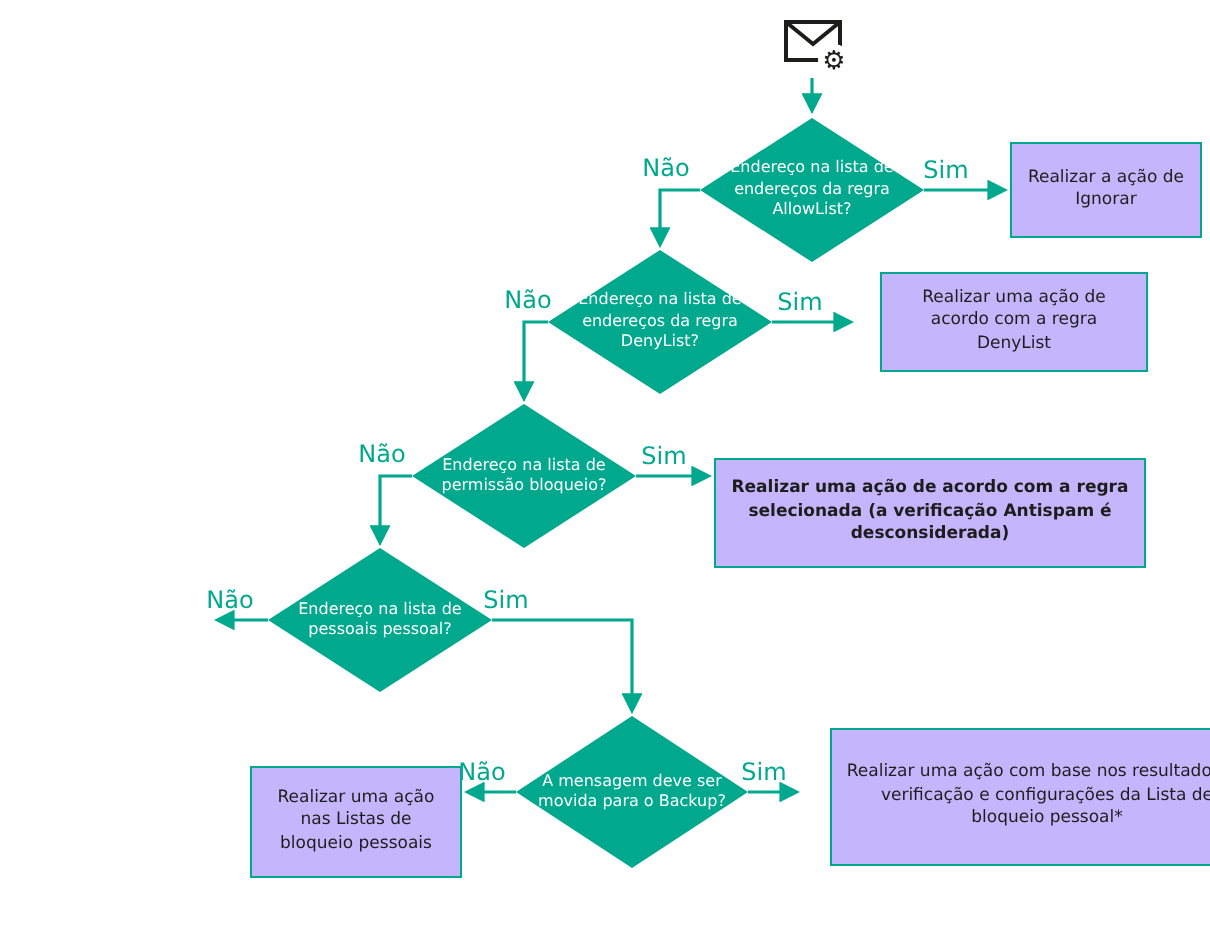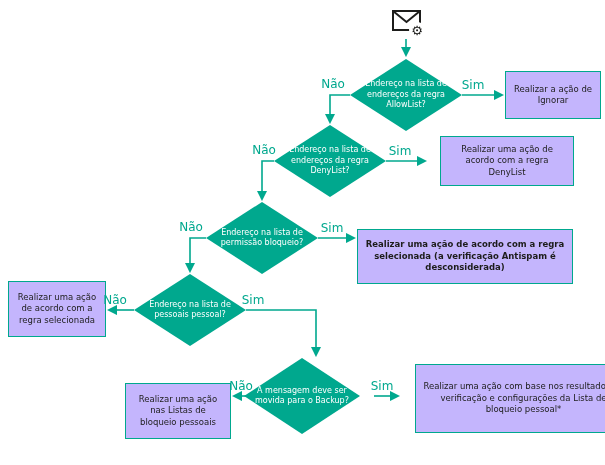--- a/index.html
+++ b/index.html
@@ -110,39 +110,36 @@
   </div>
 
   <div class="diamond" style="left:206px; top:202px; width:112px; height:72px;">
     <div class="node-label">Endereço na lista de permissão bloqueio?</div>
   </div>
 
   <div class="diamond" style="left:134px; top:274px; width:112px; height:72px;">
     <div class="node-label">Endereço na lista de pessoais pessoal?</div>
   </div>
 
-  <div class="diamond" style="left:244px; top:358px; width:116px; height:76px;">
+  <div class="diamond" style="left:258px; top:358px; width:116px; height:76px;">
     <div class="node-label">A mensagem deve ser movida para o Backup?</div>
   </div>
 
   <div class="box" style="left:505px; top:71px; width:96px; height:48px;">
     <div class="node-label">Realizar a ação de Ignorar</div>
   </div>
 
   <div class="box" style="left:440px; top:136px; width:134px; height:50px;">
     <div class="node-label">Realizar uma ação de acordo com a regra DenyList</div>
   </div>
 
   <div class="box" style="left:357px; top:229px; width:216px; height:55px;font-weight:bold;">
     <div class="node-label">Realizar uma ação de acordo com a regra selecionada (a verificação Antispam é desconsiderada)</div>
   </div>
 
-  <div class="box" style="left:8px; top:281px; width:98px; height:56px;">
-    <div class="node-label">Realizar uma ação de acordo com a regra selecionada</div>
-  </div>
 
   <div class="box" style="left:125px; top:383px; width:106px; height:56px;">
     <div class="node-label">Realizar uma ação nas Listas de bloqueio pessoais</div>
   </div>
 
   <div class="box" style="left:415px; top:364px; width:217px; height:69px;">
     <div class="node-label">Realizar uma ação com base nos resultados da verificação e configurações da Lista de bloqueio pessoal*</div>
   </div>
 
   <span class="edge-label" style="left:333px; top:84px;">Não</span>

